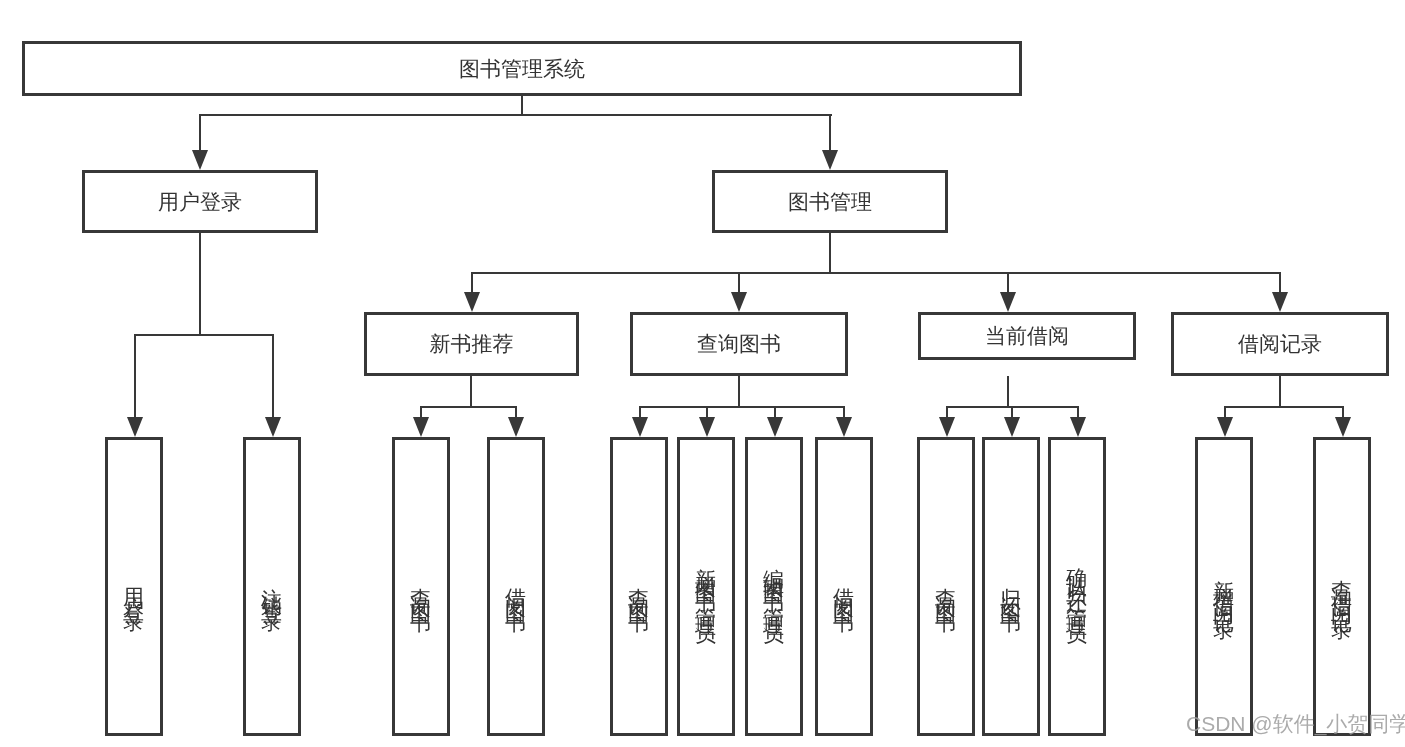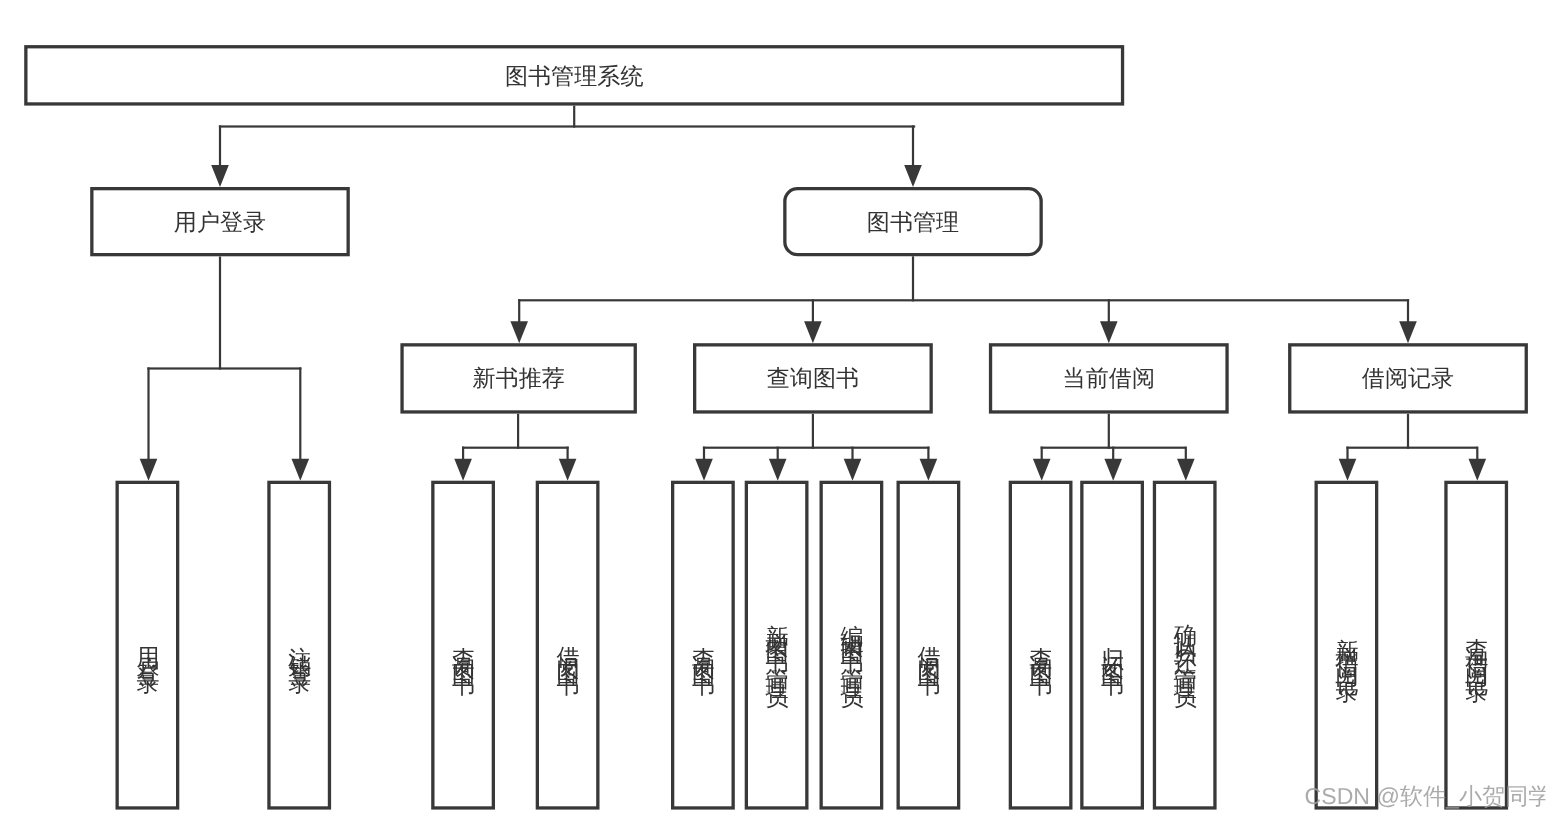--- a/index.html
+++ b/index.html
@@ -61,21 +61,21 @@
 <div class="vline" style="left:521px; top:68px; height:48px;"></div>
 <div class="hline" style="left:199px; top:114px; width:633px;"></div>
 <div class="vline" style="left:199px; top:114px; height:38px;"></div>
 <div class="arrow" style="left:192px; top:150px;"></div>
 <div class="vline" style="left:829px; top:114px; height:38px;"></div>
 <div class="arrow" style="left:822px; top:150px;"></div>
 
 <div class="box" style="left:82px; top:170px; width:236px; height:63px;">
   <span>用户登录</span>
 </div>
-<div class="box" style="left:712px; top:170px; width:236px; height:63px;border-radius:13px;">
+<div class="box" style="left:712px; top:170px; width:236px; height:63px;">
   <span>图书管理</span>
 </div>
 
 <div class="vline" style="left:199px; top:233px; height:103px;"></div>
 <div class="hline" style="left:134px; top:334px; width:140px;"></div>
 <div class="vline" style="left:134px; top:334px; height:85px;"></div>
 <div class="arrow" style="left:127px; top:417px;"></div>
 <div class="vline" style="left:272px; top:334px; height:85px;"></div>
 <div class="arrow" style="left:265px; top:417px;"></div>
 
@@ -89,21 +89,21 @@
 <div class="arrow" style="left:1000px; top:292px;"></div>
 <div class="vline" style="left:1279px; top:272px; height:22px;"></div>
 <div class="arrow" style="left:1272px; top:292px;"></div>
 
 <div class="box" style="left:364px; top:312px; width:215px; height:64px;">
   <span>新书推荐</span>
 </div>
 <div class="box" style="left:630px; top:312px; width:218px; height:64px;">
   <span>查询图书</span>
 </div>
-<div class="box" style="left:899px; top:312px; width:218px; height:64px;">
+<div class="box" style="left:918px; top:312px; width:218px; height:48px;">
   <span>当前借阅</span>
 </div>
 <div class="box" style="left:1171px; top:312px; width:218px; height:64px;">
   <span>借阅记录</span>
 </div>
 
 <div class="vline" style="left:470px; top:376px; height:32px;"></div>
 <div class="hline" style="left:420px; top:406px; width:97px;"></div>
 <div class="vline" style="left:420px; top:406px; height:13px;"></div>
 <div class="arrow" style="left:413px; top:417px;"></div>

